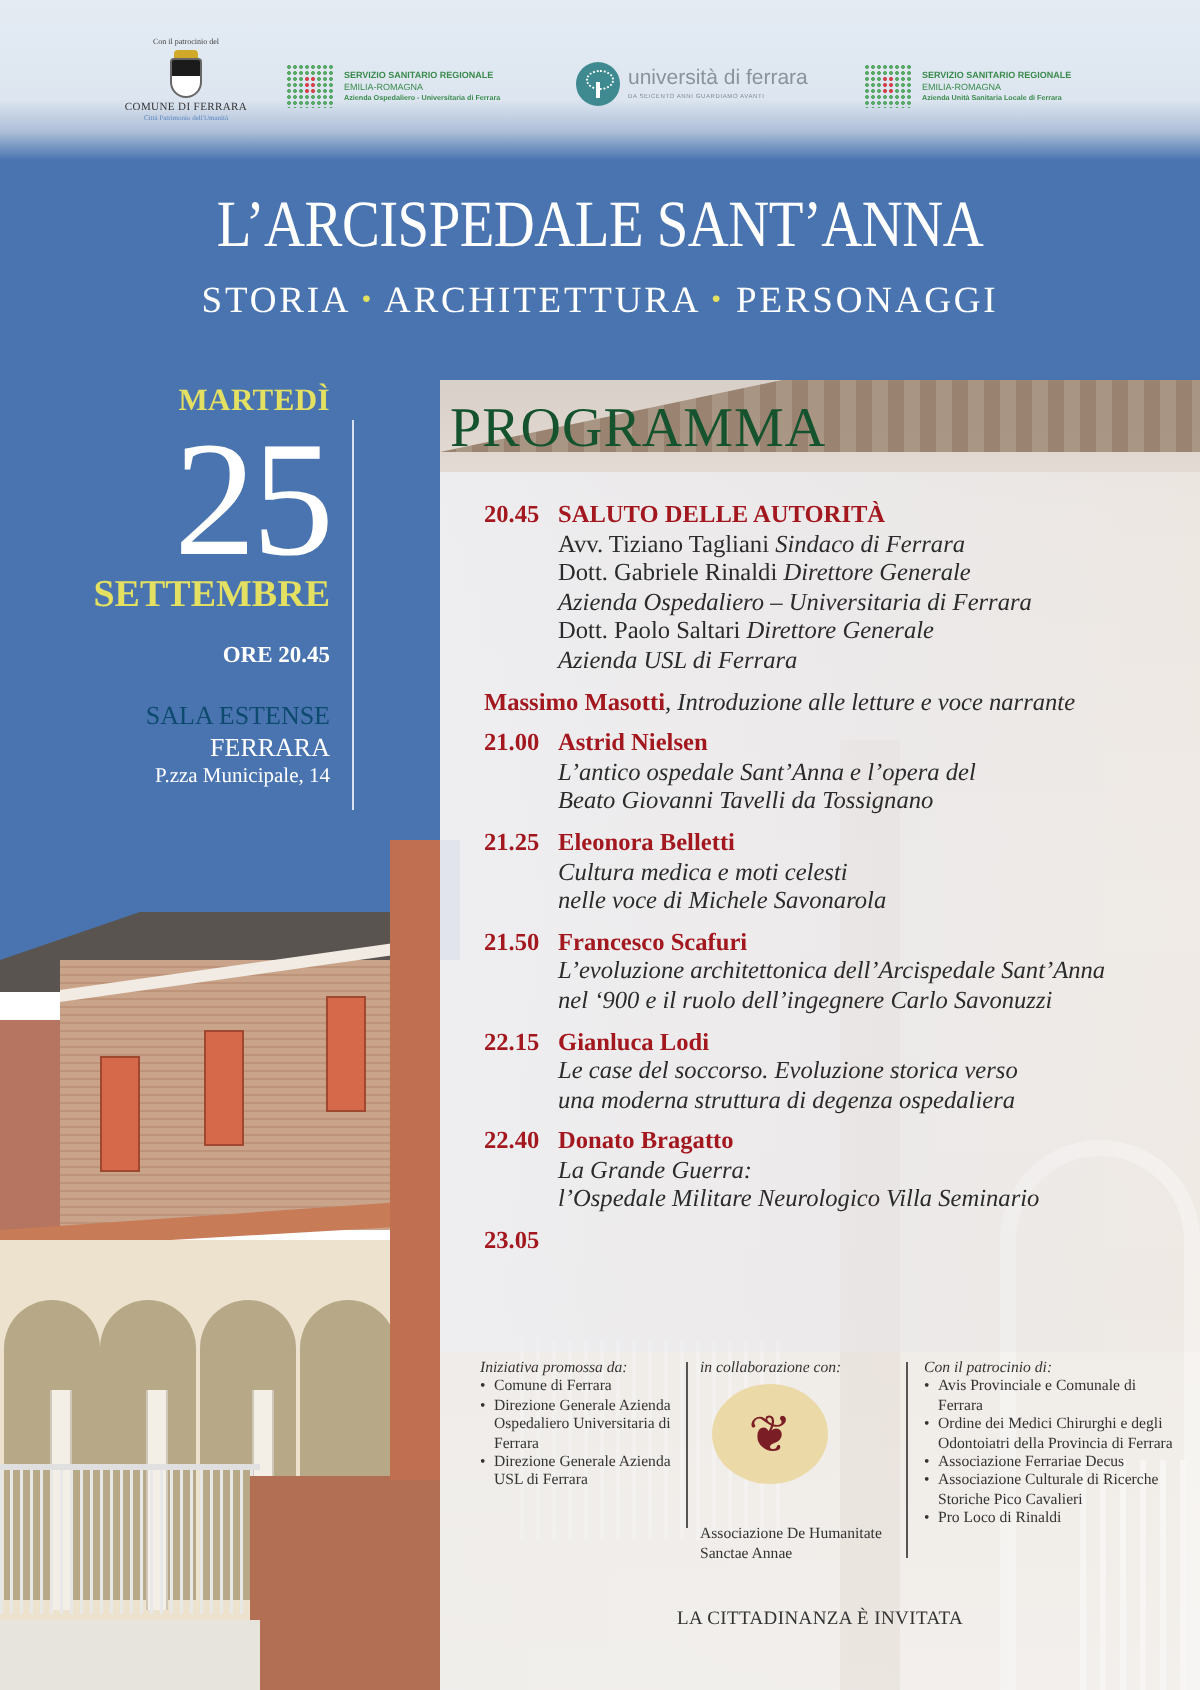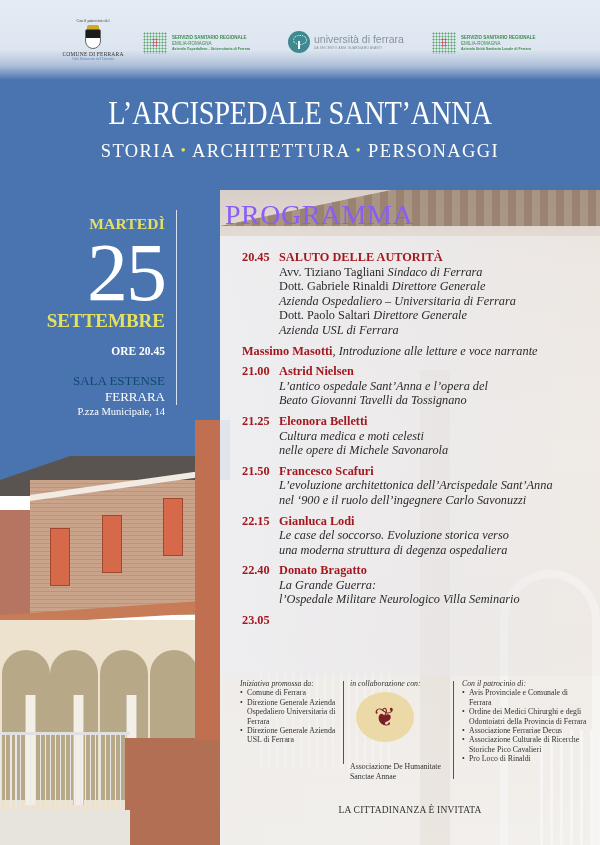--- a/index.html
+++ b/index.html
@@ -88,32 +88,32 @@
     background: repeating-linear-gradient(90deg, #8e7560 0 8px, #a08a76 8px 16px);
     clip-path: polygon(0 100%, 45% 0, 100% 0, 100% 100%); opacity: 0.85; }
   .photo-right .pilaster { position: absolute; left: 200px; top: 180px; width: 30px; height: 475px; background: rgba(190,160,140,0.35); }
   .photo-right .archr { position: absolute; left: 280px; top: 380px; width: 100px; height: 275px; border: 8px solid rgba(255,255,255,0.7); border-radius: 50px 50px 0 0; border-bottom: none; }
   .photo-right .gate { position: absolute; left: 40px; top: 480px; width: 130px; height: 100px;
     background: repeating-linear-gradient(90deg, rgba(255,255,255,0.75) 0 2px, transparent 2px 8px); }
   .photo-right .gate2 { position: absolute; left: 320px; top: 540px; width: 60px; height: 115px;
     background: repeating-linear-gradient(90deg, rgba(255,255,255,0.85) 0 3px, transparent 3px 10px); }
 
   
-  .date { position: absolute; left: 0; top: 216px; width: 165px; text-align: right; }
+  .date { position: absolute; left: 0; top: 193px; width: 165px; text-align: right; }
   .date .weekday { color: #e3e062; font-size: 15.5px; font-weight: bold; letter-spacing: 0.2px; line-height: 1; }
   .date .day { color: #fff; font-size: 82px; line-height: 0.9; margin-top: 4px; letter-spacing: -2px; }
   .date .month { color: #e3e062; font-size: 19px; font-weight: bold; line-height: 1; margin-top: 2px; }
   .date .time { color: #fff; font-size: 11.5px; font-weight: bold; margin-top: 15px; text-align: right; }
   .date .venue { color: #0c4a6e; font-size: 13px; margin-top: 16px; line-height: 1.2; }
   .date .city { color: #fff; font-size: 13px; line-height: 1.2; }
   .date .address { color: #fff; font-size: 10.5px; margin-top: 2px; }
   .vline { position: absolute; left: 176px; top: 210px; width: 1px; height: 195px; background: #d8e2ef; }
 
   
-  .prog-title { position: absolute; left: 225px; top: 201px; color: #8b5cf6; font-size: 28px; letter-spacing: 0.5px; line-height: 1; text-align: center; }
+  .prog-title { position: absolute; left: 225px; top: 201px; color: #14532d; font-size: 28px; letter-spacing: 0.5px; line-height: 1; text-align: center; }
   .panel { position: absolute; left: 220px; top: 236px; width: 380px; height: 440px;
     background: linear-gradient(to right, rgba(238,238,241,0.92) 0%, rgba(236,234,236,0.82) 60%, rgba(240,236,232,0.6) 100%); }
   .panel.low { top: 676px; height: 169px; background: linear-gradient(to right, rgba(240,238,236,0.8), rgba(244,241,238,0.55)); }
 
   .prog { position: absolute; left: 242px; top: 250px; width: 355px; font-size: 12.3px; line-height: 14.6px; color: #2b2b2b; }
   .item { margin-bottom: 6px; }
   .row { display: flex; }
   .time-col { width: 37px; color: #a3181f; font-weight: bold; flex: 0 0 37px; }
   .speaker { color: #a3181f; font-weight: bold; }
   .detail { margin-left: 37px; }
@@ -253,21 +253,21 @@
       </div>
     <div class="detail it">L’antico ospedale Sant’Anna e l’opera del</div>
     <div class="detail it">Beato Giovanni Tavelli da Tossignano</div>
   </div>
   <div class="item">
     <div class="row">
         <span class="time-col">21.25</span>
         <span class="speaker">Eleonora Belletti</span>
       </div>
     <div class="detail it">Cultura medica e moti celesti</div>
-    <div class="detail it">nelle opere di Michele Savonarola</div>
+    <div class="detail it">nelle voce di Michele Savonarola</div>
   </div>
   <div class="item">
     <div class="row">
         <span class="time-col">21.50</span>
         <span class="speaker">Francesco Scafuri</span>
       </div>
     <div class="detail it">L’evoluzione architettonica dell’Arcispedale Sant’Anna</div>
     <div class="detail it">nel ‘900 e il ruolo dell’ingegnere Carlo Savonuzzi</div>
   </div>
   <div class="item">

